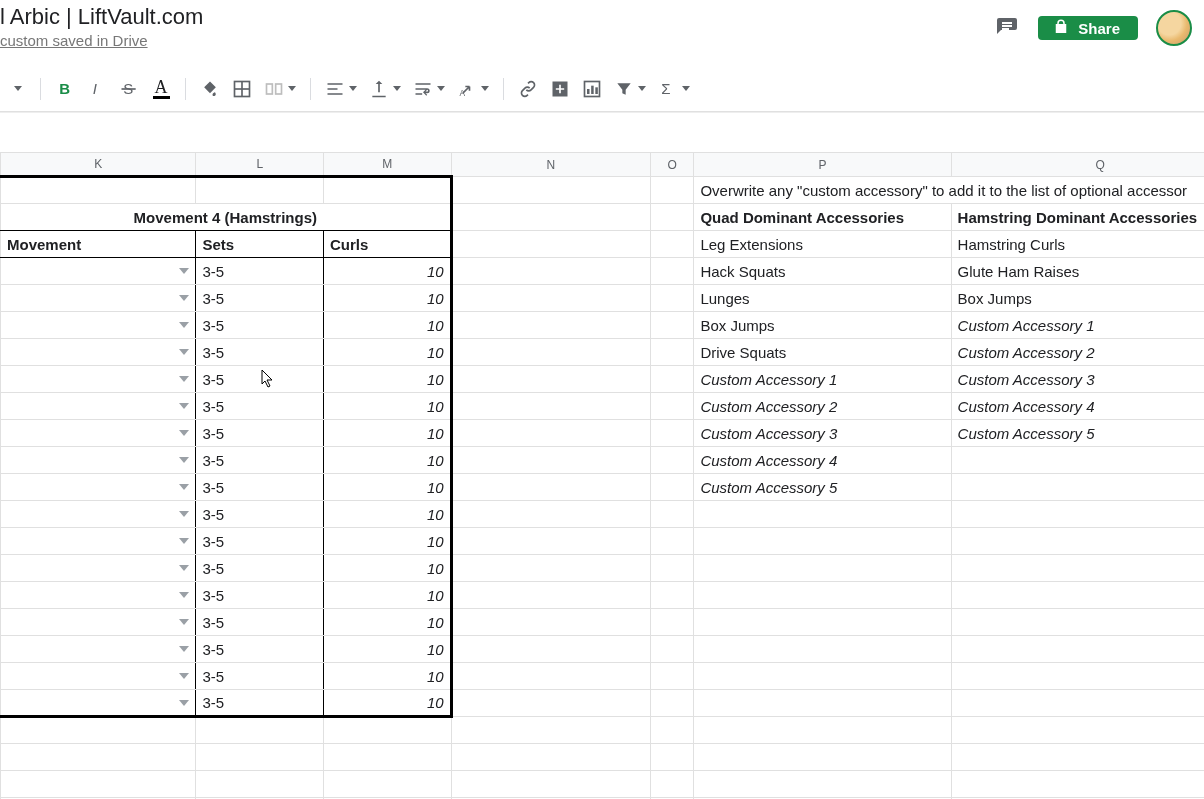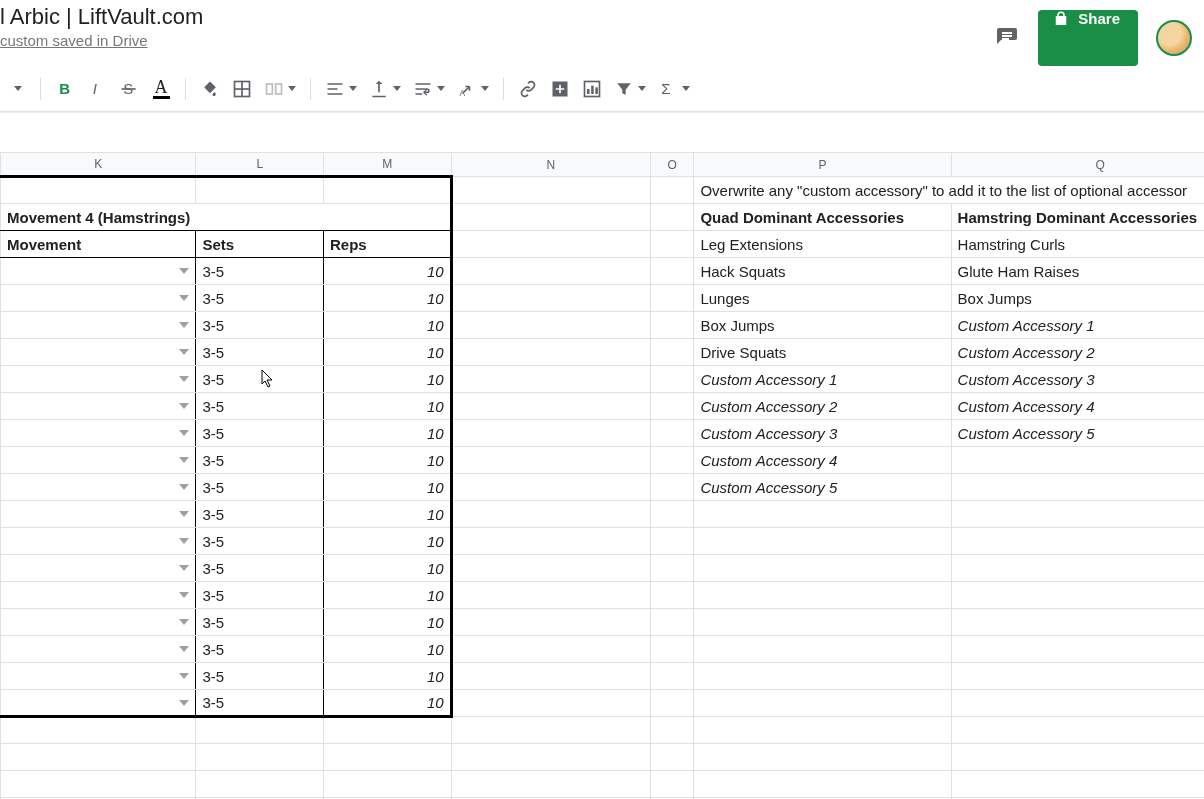--- a/index.html
+++ b/index.html
@@ -43,25 +43,26 @@
   .comment-icon {
     width: 26px; height: 26px;
     display:flex; align-items:center; justify-content:center;
   }
   .comment-icon svg { width:24px; height:24px; fill:#5f6368;}
   .share-btn {
     background:#1a8d47;
     color:#fff;
     border:none;
     border-radius:4px;
-    height:56px;
+    height:24px;
     padding:0 18px 0 14px;
     font-size:15px;
     font-weight:600;
     display:flex;
+    align-items:center;
     gap:8px;
     cursor:pointer;
   }
   .share-btn svg { width:18px; height:18px; fill:#fff;}
   .avatar {
     width:36px; height:36px; border-radius:50%;
     background: radial-gradient(circle at 35% 35%, #f5d6a0 0 40%, #e9b96e 60%, #c4976e 100%);
     border:2px solid #1a8d47;
     overflow:hidden;
   }
@@ -150,21 +151,21 @@
   .col-P { width:250px; }
   .col-Q { width:290px; }
   
   .blk-top { border-top:3px solid #000 !important; }
   .blk-bottom { border-bottom:3px solid #000 !important; }
   .blk-right { border-right:3px solid #000 !important; }
   .blk-inner-v { border-right:1.5px solid #000 !important; }
   .blk-inner-h-bot { border-bottom:1.5px solid #000 !important; }
   .hdr-cell {
     font-weight:700;
-    text-align:left;
+    text-align:center;
     background:#fff;
   }
   .sub-hdr {
     font-weight:700;
     text-align:left;
     margin-top:19px;
   }
   .sets-cell { text-align:left; font-size:15px;}
   .reps-cell { text-align:right; font-size:15px;font-style:italic;}
   .movement-cell { position:relative; }
@@ -351,21 +352,21 @@
         <tr>
           <td class="hdr-cell blk-inner-h-bot blk-right" colspan="3">Movement 4 (Hamstrings)</td>
           <td></td>
           <td></td>
           <td class="acc-header">Quad Dominant Accessories</td>
           <td class="acc-header">Hamstring Dominant Accessories</td>
         </tr>
         <tr>
           <td class="sub-hdr blk-inner-v blk-inner-h-bot">Movement</td>
           <td class="sub-hdr blk-inner-v blk-inner-h-bot">Sets</td>
-          <td class="sub-hdr blk-right blk-inner-h-bot">Reps</td>
+          <td class="sub-hdr blk-right blk-inner-h-bot">Curls</td>
           <td></td>
           <td></td>
           <td>Leg Extensions</td>
           <td>Hamstring Curls</td>
         </tr>
         <tr>
           <td class="movement-cell blk-inner-v">
             <span class="dd-arrow"></span>
           </td>
           <td class="sets-cell blk-inner-v">3-5</td>

